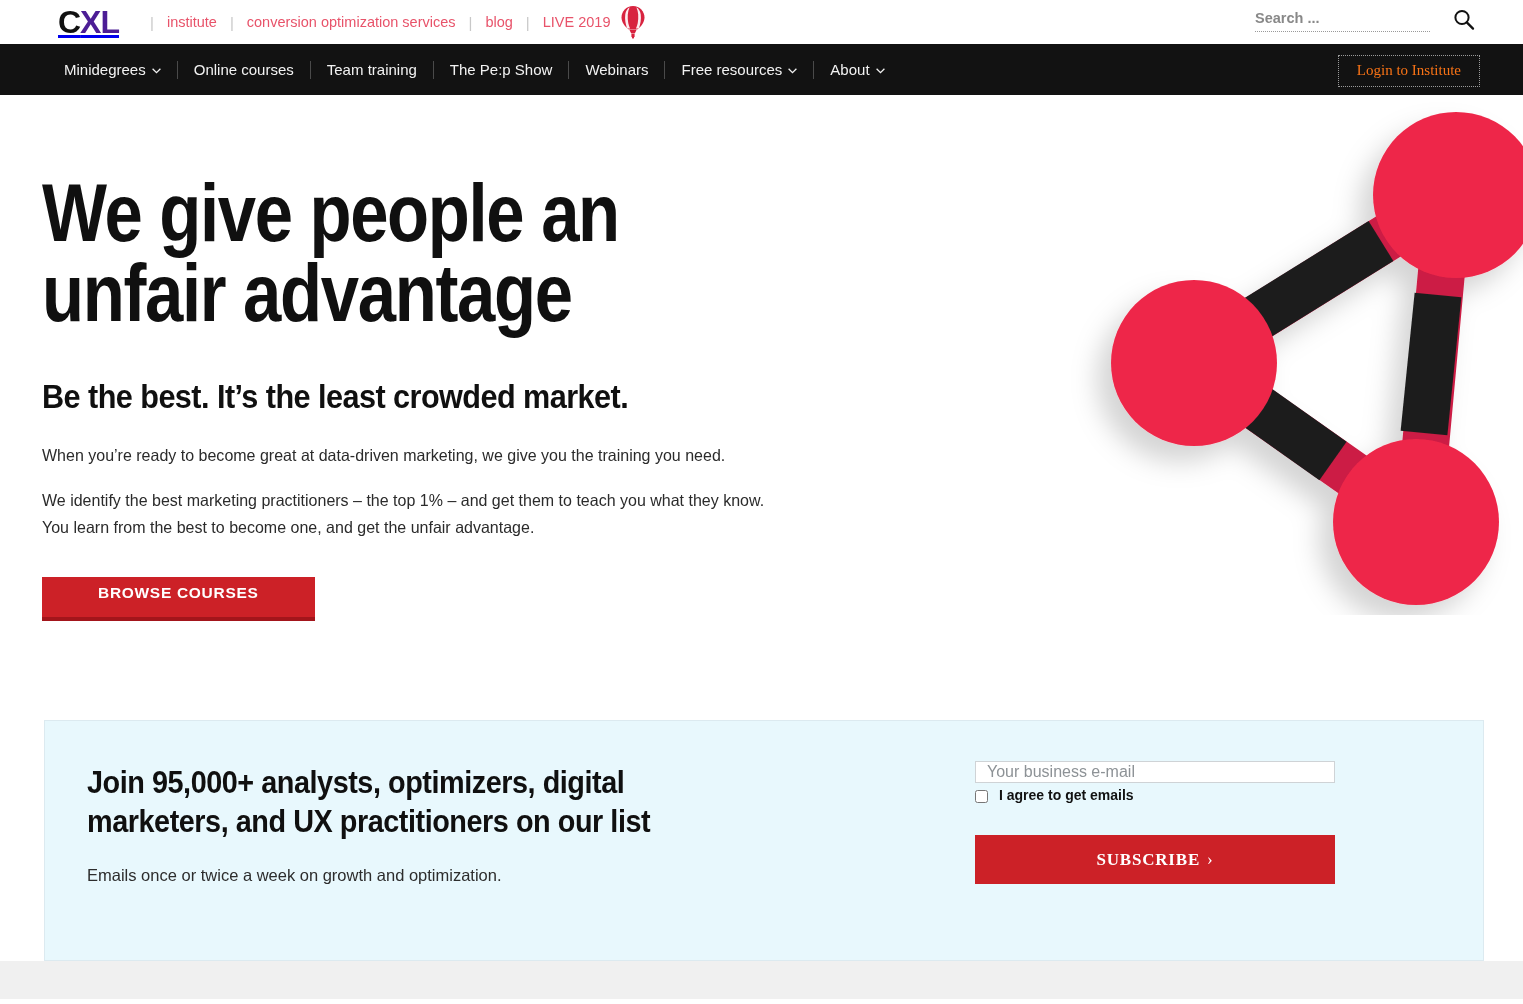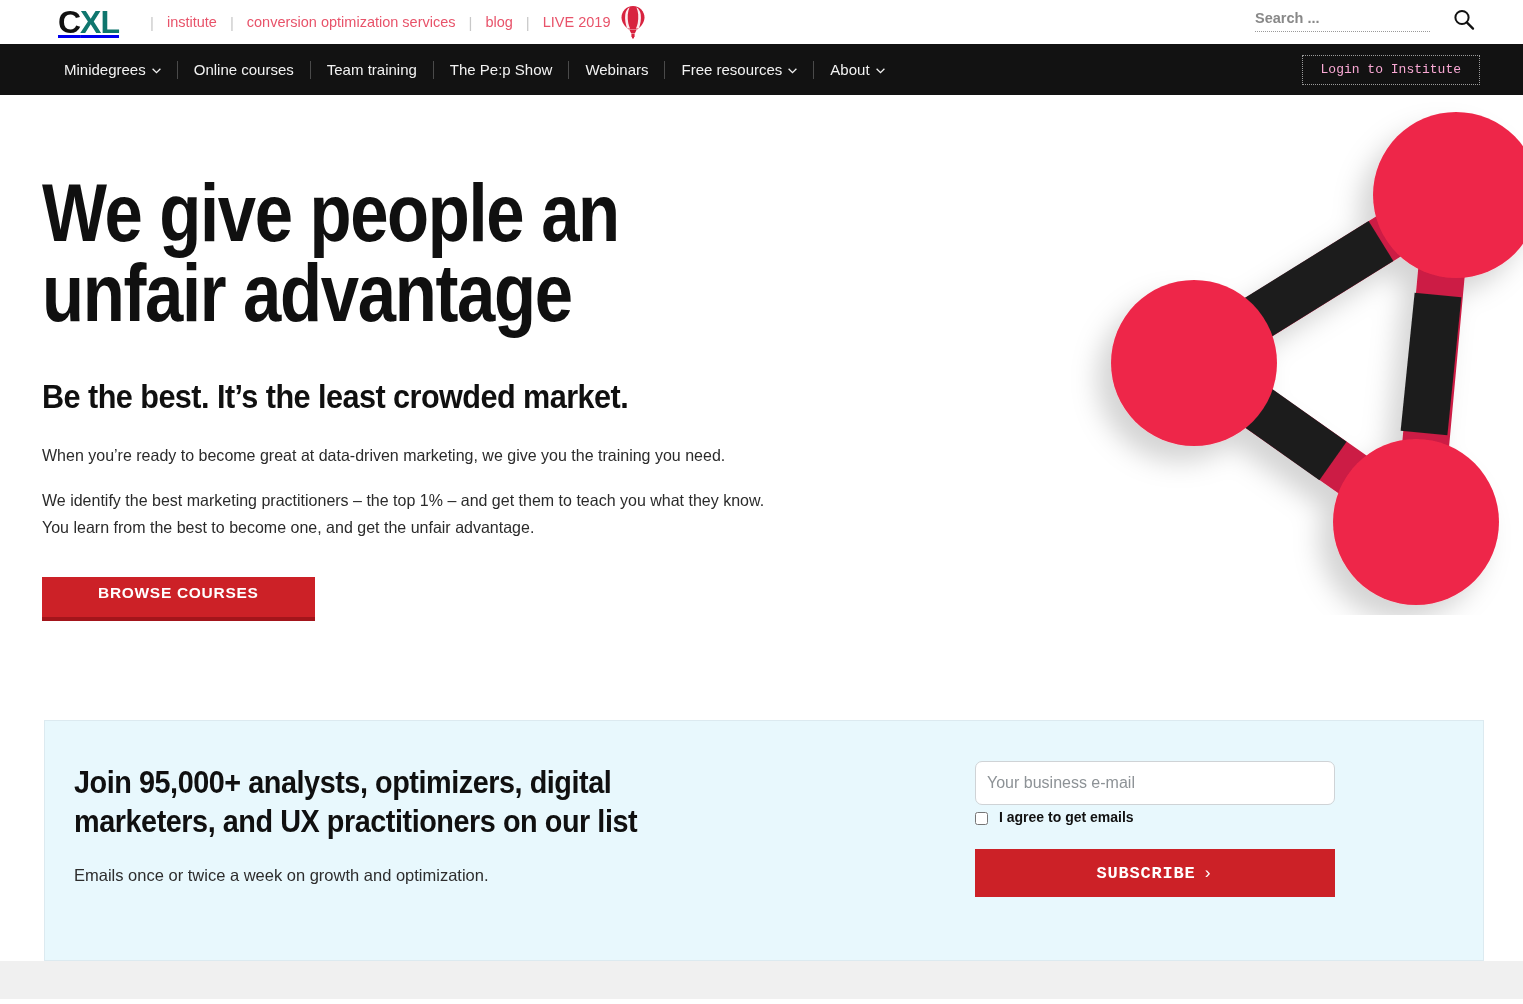--- a/index.html
+++ b/index.html
@@ -26,21 +26,21 @@
     margin-left: 58px;
     font-size: 32px;
     font-weight: bold;
     letter-spacing: -1px;
     line-height: 1;
     font-family: "Liberation Sans", sans-serif;
     display: flex;
     align-items: center;
   }
   .logo .c { color: #111111; }
-  .logo .xl { color: #0f766e; }
+  .logo .xl { color: #4c1d95; }
 
   .toplinks {
     display: flex;
     align-items: center;
     margin-left: 18px;
   }
   .toplinks .sep {
     color: #c8c8c8;
     font-size: 15px;
     margin: 0 13px;
@@ -116,25 +116,25 @@
   .chev {
     display: inline-block;
     margin-left: 6px;
     transform: translateY(-1px);
   }
   .loginbtn {
     position: absolute;
     right: 43px;
     top: 11px;
     border: 1px dotted #9a9a9a;
-    color: #f9a8d4;
-    font-size: 13px;
+    color: #f97316;
+    font-size: 15px;
     background: transparent;
     padding: 6px 18px 7px;
-    font-family: Liberation Mono, monospace;
+    font-family: Liberation Serif, serif;
     cursor: pointer;
     white-space: nowrap;
   }
 
   
   .hero {
     position: relative;
     height: 625px;
     background: #ffffff;
     overflow: hidden;
@@ -210,21 +210,21 @@
     position: absolute;
     left: 44px;
     top: 0px;
     width: 1440px;
     height: 241px;
     background: #e8f8fd;
     border: 1px solid #dceaf0;
     display: flex;
   }
   .nl-left {
-    padding: 42px 0 0 29px;
+    padding: 42px 0 0 42px;
     width: 930px;
   }
   .nl-title {
     font-size: 31px;
     font-weight: bold;
     color: #101010;
     line-height: 1.27;
     letter-spacing: -0.5px;
     transform: scaleX(0.93);
     transform-origin: left top;
@@ -234,23 +234,23 @@
     font-size: 16.5px;
     color: #2d2d2d;
     margin-top: 24px;
   }
   .nl-right {
     padding-top: 40px;
     width: 365px;
   }
   .email-input {
     width: 360px;
-    height: 44px;
+    height: 22px;
     border: 1px solid #cfd3d6;
-    border-radius: 7px;
+    border-radius: 0;
     background: #ffffff;
     font-size: 16px;
     color: #333;
     padding: 0 11px;
     font-family: "Liberation Sans", sans-serif;
     outline: none;
   }
   .email-input::placeholder { color: #8d9296; }
   .agree-row {
     display: flex;
@@ -261,30 +261,30 @@
     width: 13px; height: 13px; margin: 0; cursor: pointer;
   }
   .agree-label {
     font-size: 14px;
     font-weight: bold;
     color: #111111;
     margin-left: 11px;
     cursor: pointer;
   }
   .subscribe-btn {
-    margin-top: 24px;
+    margin-top: 32px;
     width: 360px;
     background: #cc2127;
     border: none;
     color: #ffffff;
     font-size: 17px;
     font-weight: bold;
     letter-spacing: 0.8px;
     padding: 15px 0 14px;
-    font-family: Liberation Mono, monospace;
+    font-family: Liberation Serif, serif;
     cursor: pointer;
   }
   .subscribe-btn .arrow { font-weight: normal; margin-left: 7px; }
 
   
   .footer-band {
     position: absolute;
     left: 0;
     bottom: 0;
     width: 100%;

